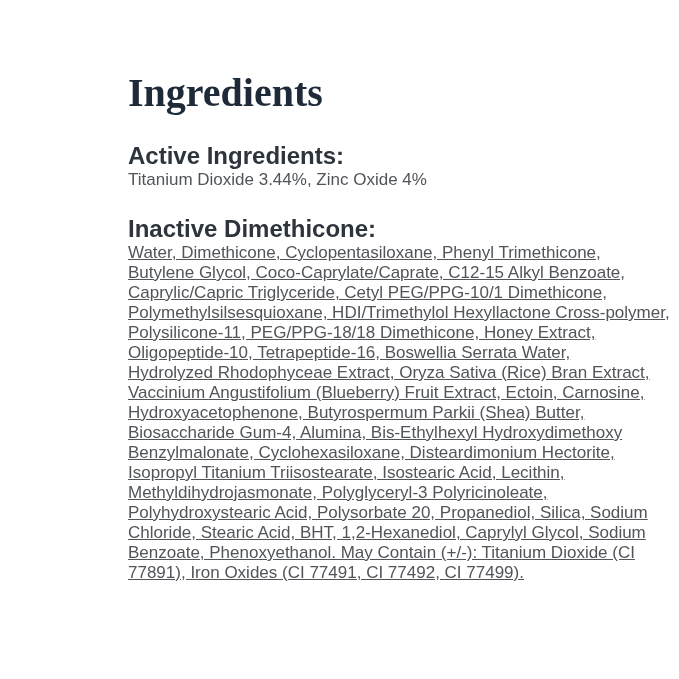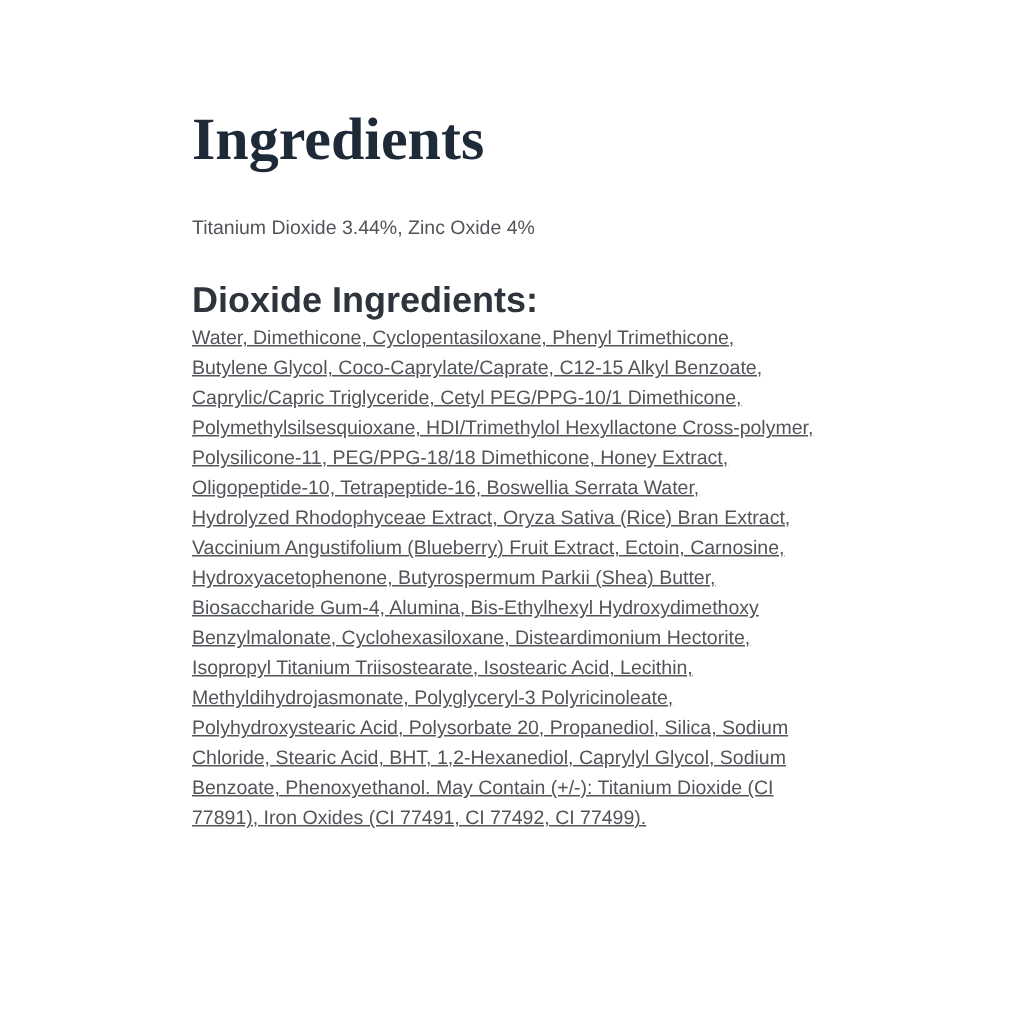--- a/index.html
+++ b/index.html
@@ -40,44 +40,45 @@
     font-family: "Liberation Sans", "DejaVu Sans", sans-serif;
     font-weight: 700;
     font-size: 24px;
     line-height: 28px;
     color: var(--heading-text);
     margin: 0;
   }
   .body-text {
     font-family: "Liberation Sans", "DejaVu Sans", sans-serif;
     font-weight: 400;
-    font-size: 13px;
+    font-size: 17px;
     line-height: 20px;
     color: var(--body-text);
     margin: 0;
   }
   .prelines {
     white-space: pre-line;
     max-width: 560px;
     text-decoration: underline;
   }
 </style>
 </head>
 <body>
 
 <main class="panel">
 
   <h1 class="page-title">Ingredients</h1>
 
   <section class="section section-active">
+    <h2 class="section-heading">Active Ingredients:</h2>
     <p class="body-text">Titanium Dioxide 3.44%, Zinc Oxide 4%</p>
   </section>
 
   <section class="section section-inactive">
-    <h2 class="section-heading">Dioxide Ingredients:</h2>
+    <h2 class="section-heading">Inactive Dimethicone:</h2>
     <p class="body-text prelines">Water, Dimethicone, Cyclopentasiloxane, Phenyl Trimethicone,
 Butylene Glycol, Coco-Caprylate/Caprate, C12-15 Alkyl Benzoate,
 Caprylic/Capric Triglyceride, Cetyl PEG/PPG-10/1 Dimethicone,
 Polymethylsilsesquioxane, HDI/Trimethylol Hexyllactone Cross-polymer,
 Polysilicone-11, PEG/PPG-18/18 Dimethicone, Honey Extract,
 Oligopeptide-10, Tetrapeptide-16, Boswellia Serrata Water,
 Hydrolyzed Rhodophyceae Extract, Oryza Sativa (Rice) Bran Extract,
 Vaccinium Angustifolium (Blueberry) Fruit Extract, Ectoin, Carnosine,
 Hydroxyacetophenone, Butyrospermum Parkii (Shea) Butter,
 Biosaccharide Gum-4, Alumina, Bis-Ethylhexyl Hydroxydimethoxy

